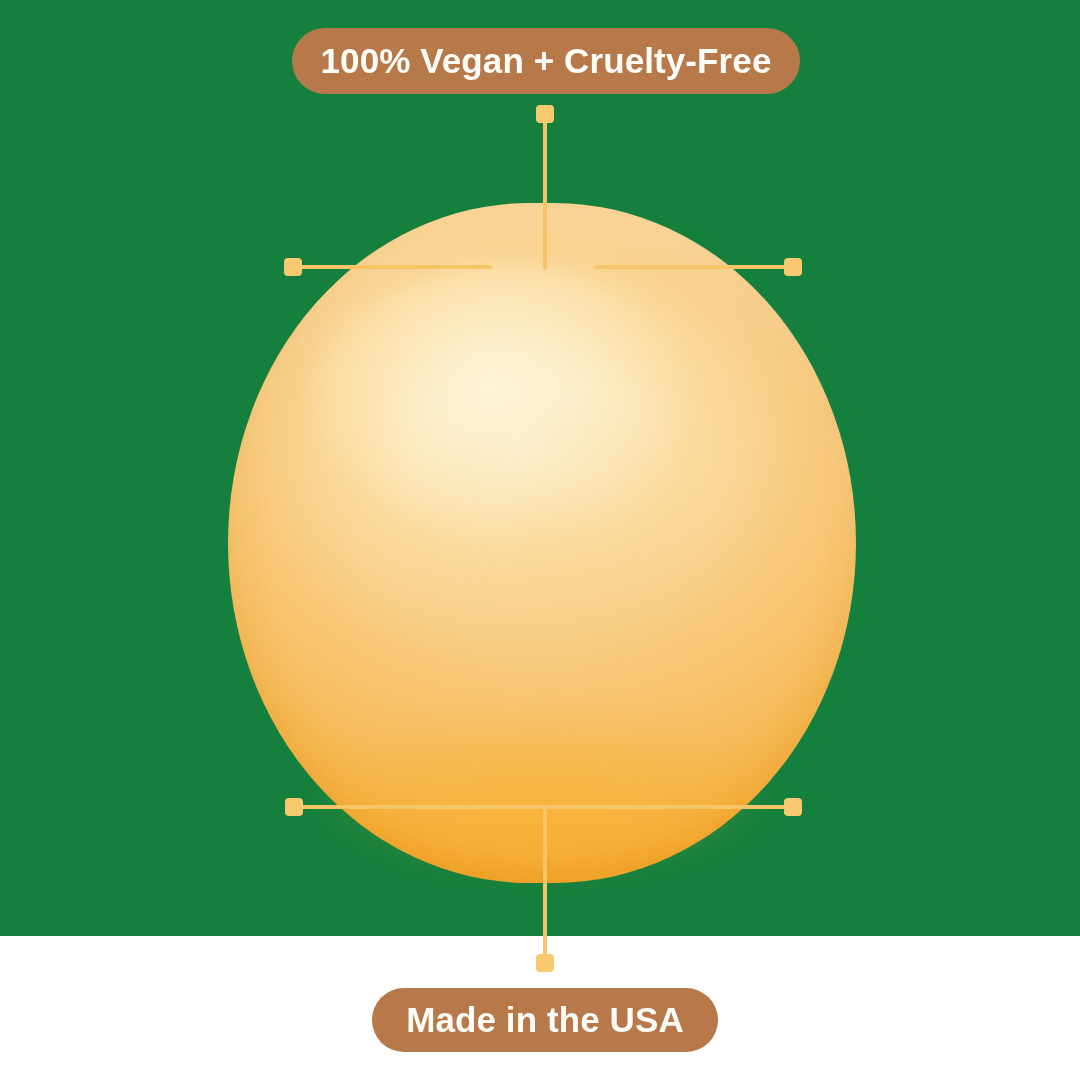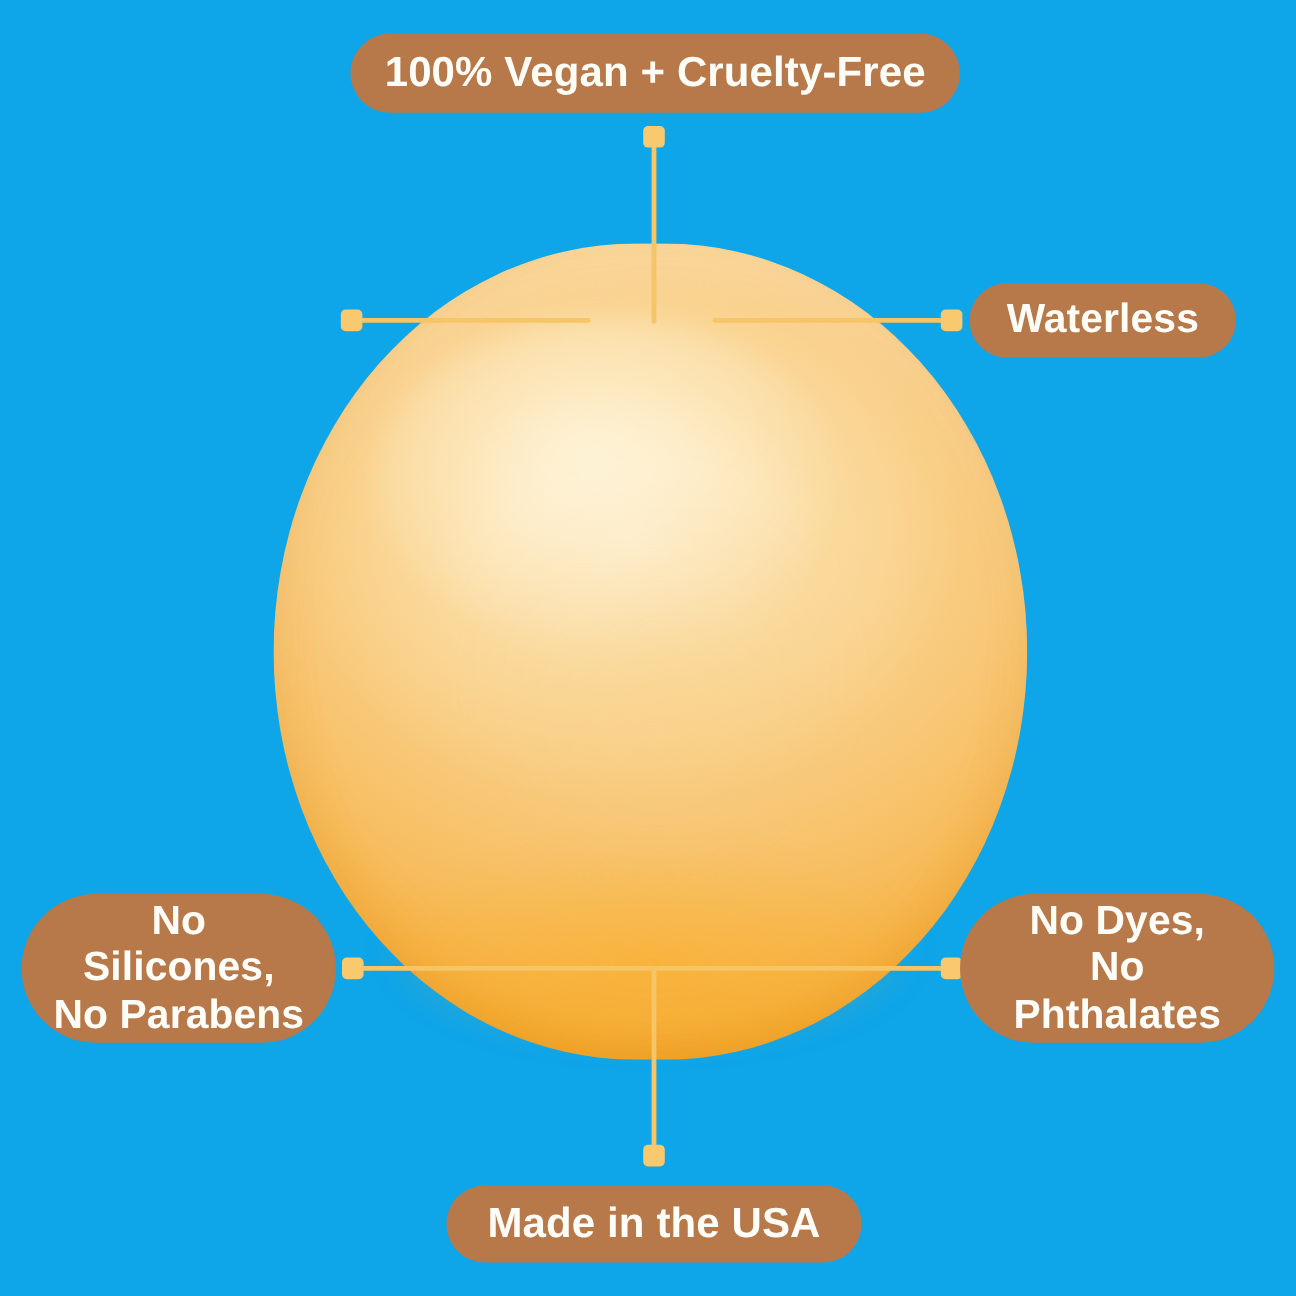--- a/index.html
+++ b/index.html
@@ -10,22 +10,22 @@
     width: 1080px;
     height: 1080px;
     background: #ffffff;
     font-family: "Liberation Sans", sans-serif;
     overflow: hidden;
   }
 
   #stage {
     position: relative;
     width: 1080px;
-    height: 1080px;
-    background: #0ea5e9;
+    height: 936px;
+    background: #15803d;
   }
 
   
   .product-wrap {
     position: absolute;
     left: 228px;
     top: 203px;
     width: 628px;
     height: 680px;
   }
@@ -190,23 +190,18 @@
 
   <div class="conn-line-h" id="line-br-h"></div>
   <div class="conn-dot" id="dot-br"></div>
 
   <div class="conn-line-v" id="line-bottom-v"></div>
   <div class="conn-dot" id="dot-bottom"></div>
 
   <div class="pill" id="pill-vegan">100% Vegan + Cruelty-Free</div>
 
 
-  <div class="pill" id="pill-waterless">Waterless</div>
-
-  <div class="pill" id="pill-silicones">No Silicones,
-No Parabens</div>
-
-  <div class="pill" id="pill-dyes">No Dyes,
-No Phthalates</div>
+
+
 
   <div class="pill" id="pill-usa">Made in the USA</div>
 
 </div>
 
 </body></html>

